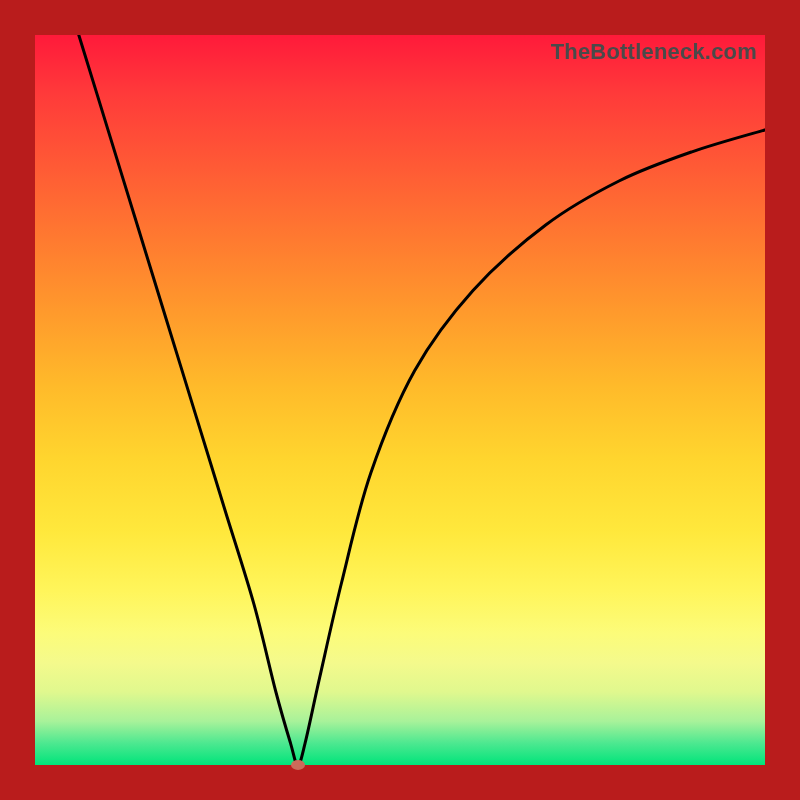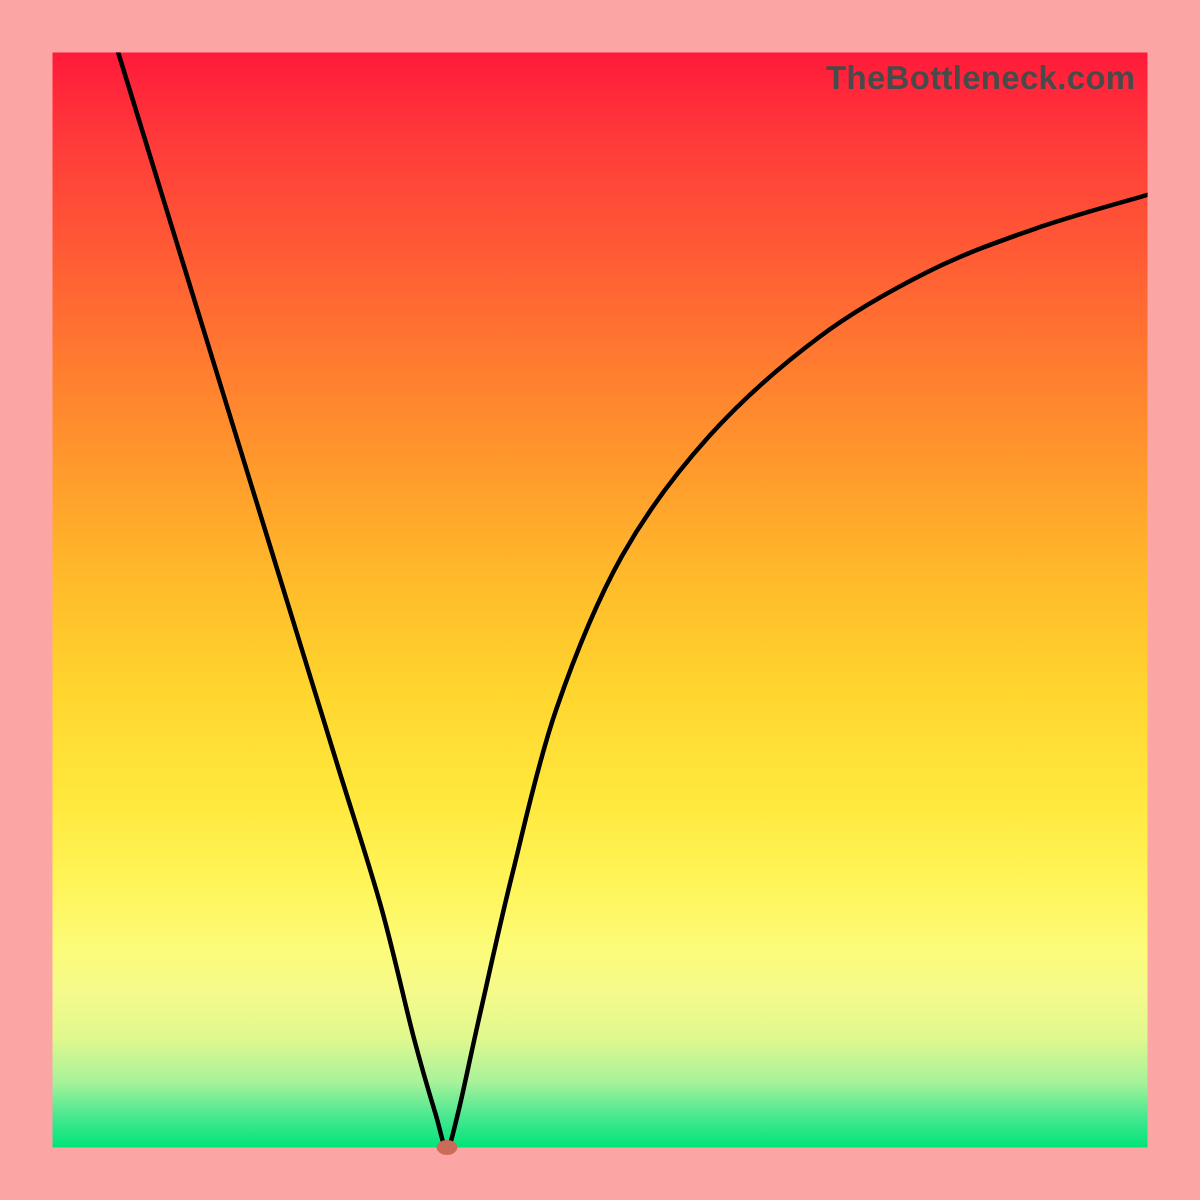--- a/index.html
+++ b/index.html
@@ -10,21 +10,21 @@
     background: #000;
     overflow: hidden;
     font-family: Arial, Helvetica, sans-serif;
   }
   .frame {
     position: absolute;
     top: 0;
     left: 0;
     width: 800px;
     height: 800px;
-    background: #fca5a5;
+    background: #b91c1c;
   }
   .plot {
     position: absolute;
     top: 35px;
     left: 35px;
     width: 730px;
     height: 730px;
     background: linear-gradient(to bottom,
       #ff1a3a 0%,
       #ff3a3a 8%,

